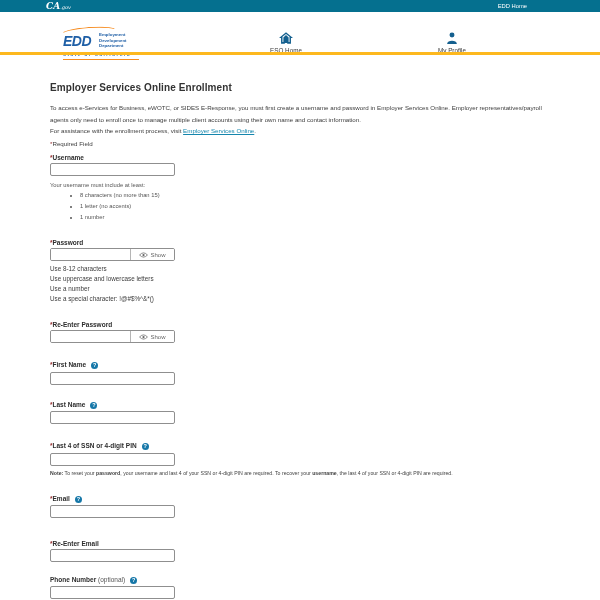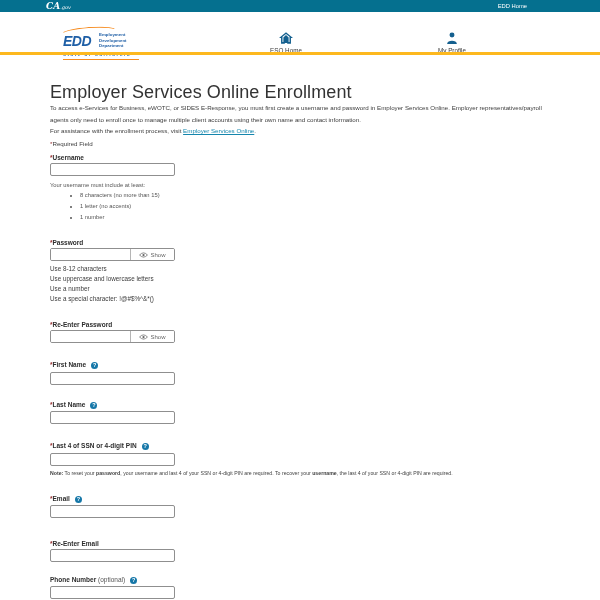--- a/index.html
+++ b/index.html
@@ -36,21 +36,21 @@
 
   .nav-item { position:absolute; top:20px; width:80px; text-align:center; cursor:pointer; }
   .nav-item svg { display:block; margin:0 auto 3px auto; }
   .nav-label { font-size:6.3px; color:#3b3b3b; }
   .nav-eso { left:246px; }
   .nav-profile { left:412px; }
 
   .gold-rule { position:absolute; top:52px; left:0; width:600px; height:3px; background:#FDB81E; }
 
   
-  .page-title { position:absolute; left:50px; top:82px; font-size:18px; font-weight:400;
+  .page-title { position:absolute; left:50px; top:82px; font-size:10px; font-weight:700;
                 color:#333333; letter-spacing:0.1px; }
   .intro { position:absolute; left:50px; top:102px; width:508px; font-size:6.2px;
            line-height:11.5px; color:#3c3c3c; }
   .assist { position:absolute; left:50px; top:127px; font-size:6.2px; color:#3c3c3c; }
   .assist a { color:#1586AD; text-decoration:underline; cursor:pointer; }
   .required-note { position:absolute; left:50px; top:140px; font-size:6.2px; color:#3c3c3c; }
 
   .mark { color:#993333; }
   .field-label { position:absolute; left:50px; font-size:6.5px; font-weight:bold; color:#2d2d2d; }
   .optional { font-weight:normal; color:#555; }

